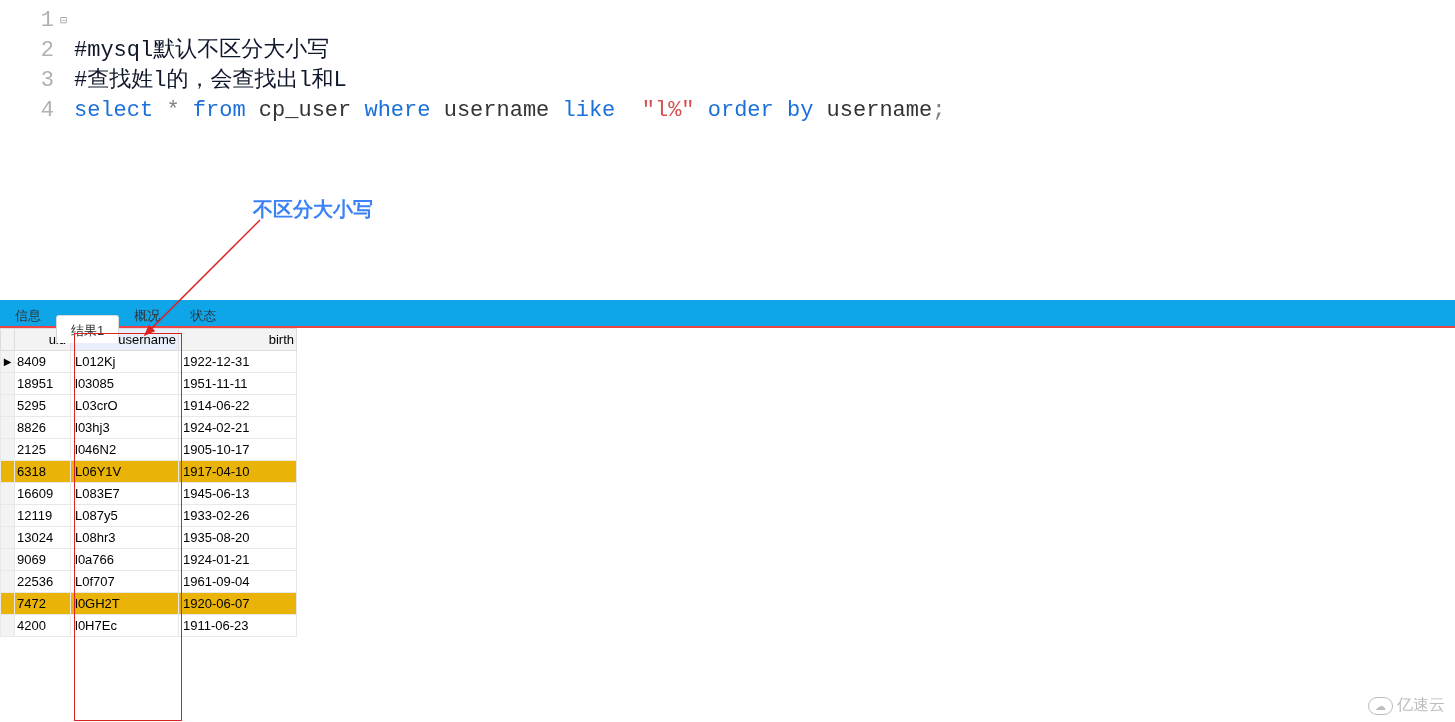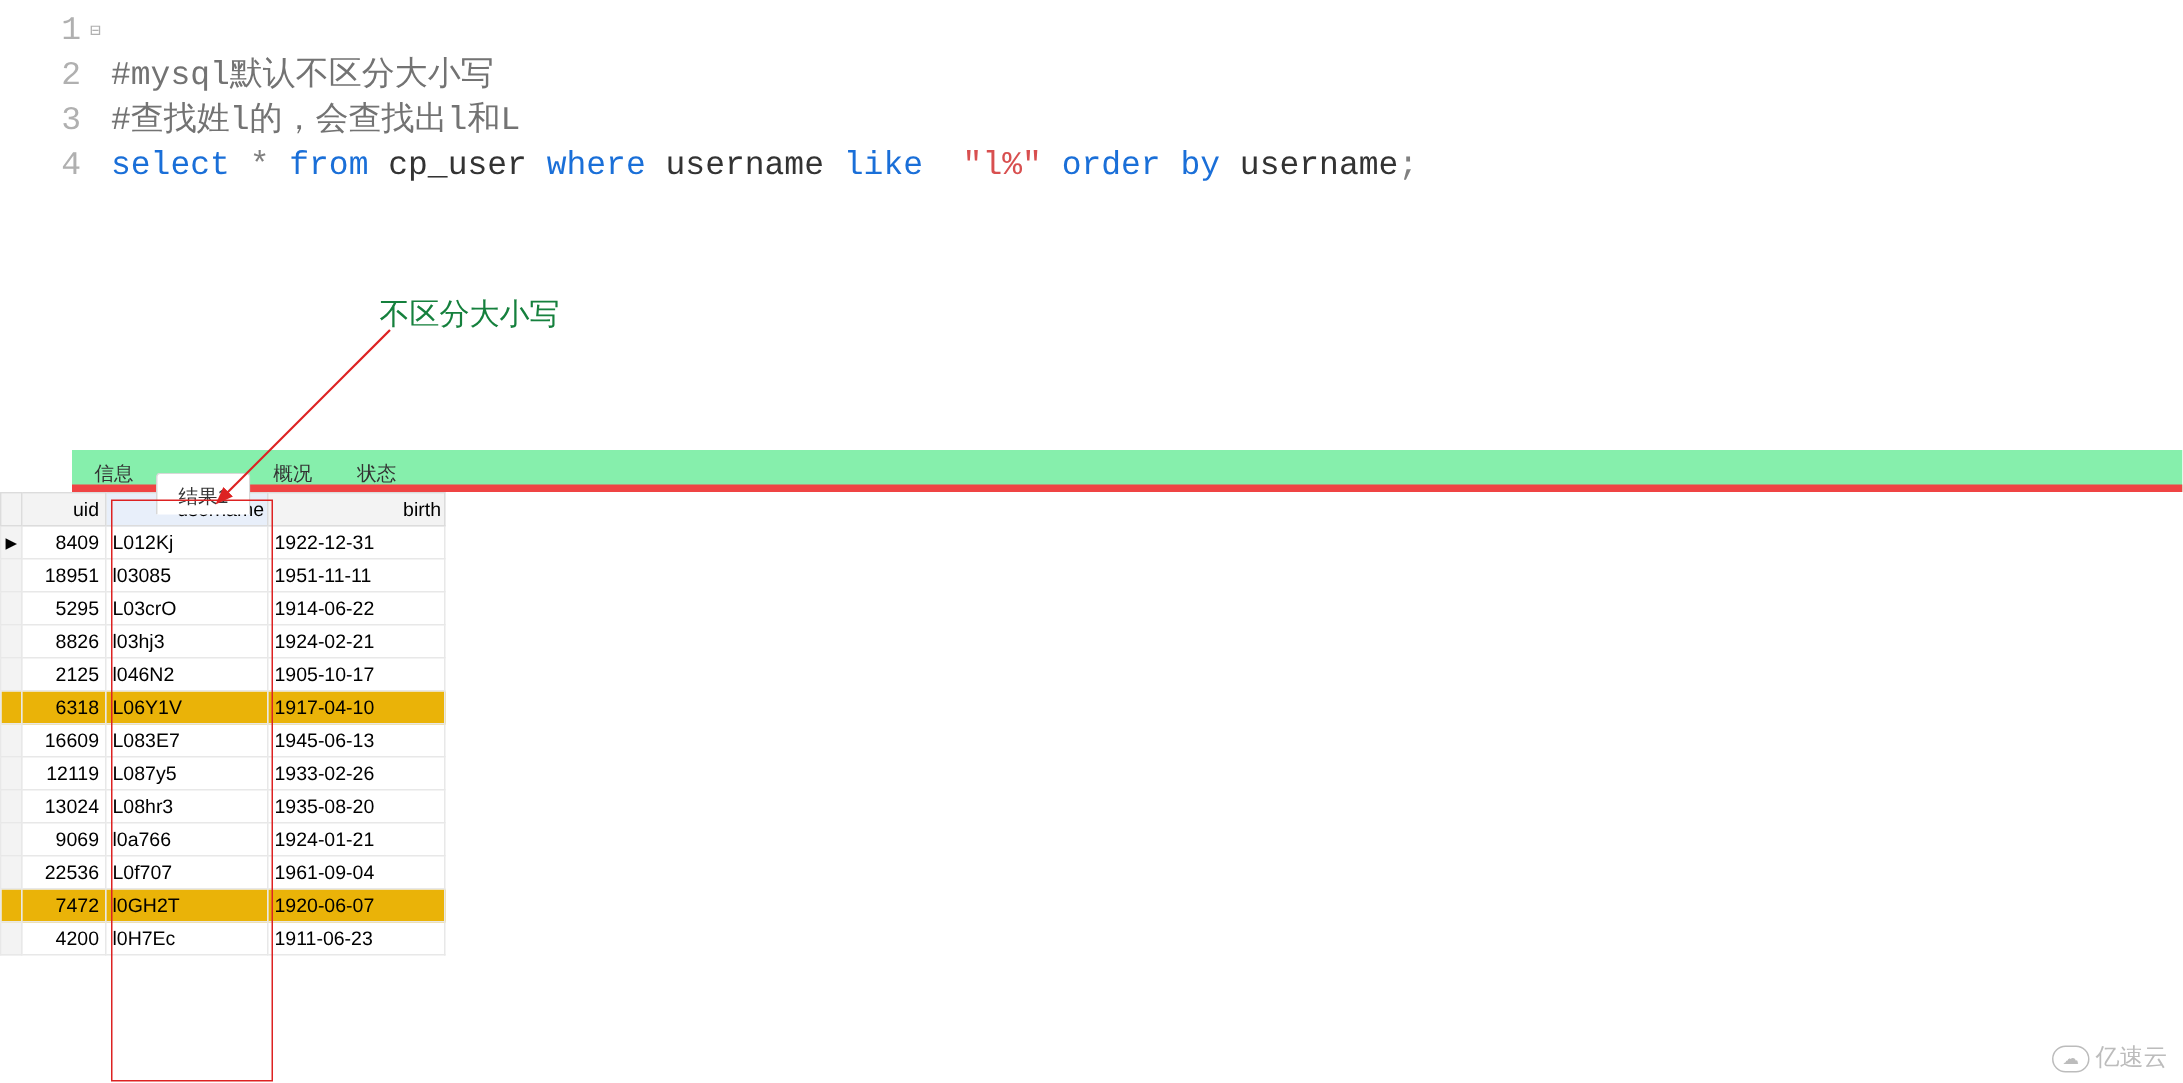--- a/index.html
+++ b/index.html
@@ -34,32 +34,31 @@
       color: #b0b0b0;
     }
     .fold-col .marker { font-size: 12px; line-height: 30px; display:block; height:30px; }
     .code {
       padding-top: 6px;
       padding-left: 2px;
       white-space: pre;
       color: #333;
     }
     .kw { color: #1a6fd8; }
-    .comment { color: #737373; }
+    .comment { color: #0f172a; }
     .op { color: #808080; }
     .str { color: #d84f4f; }
     .ident { color: #333; }
 
     
     .tabs {
       display: flex;
-      border-bottom: 5px solid #ef4444;
-      background: #86efac;
+      border-bottom: 2px solid #ef4444;
+      background: #0ea5e9;
       height: 28px;
-      margin-left: 48px;
     }
     .tab {
       padding: 4px 14px 0 14px;
       font-size: 13px;
       color: #333;
       border: 1px solid transparent;
       border-bottom: none;
       cursor: pointer;
       height: 28px;
       line-height: 22px;
@@ -84,37 +83,38 @@
       text-align: right;
       font-weight: normal;
       height: 22px;
     }
     .result-table td {
       border: 1px solid #e8e8e8;
       padding: 3px 2px;
       height: 22px;
     }
     .sel-col { width: 14px; background:#f3f3f3; border:1px solid #e0e0e0; text-align:center; font-size:10px;}
-    .uid-col { width: 56px; text-align: right; padding-right:4px !important;}
+    .uid-col { width: 56px; text-align: left; padding-right:4px !important;}
     .user-col { width: 108px; padding-left:4px !important;}
     .birth-col { width: 118px; padding-left:4px !important;margin-top:12px;}
     .result-table tbody tr:nth-child(even) td { }
     .result-table tbody tr.hlt td { background: #eab308; }
     .th-highlight { background:#e8effa !important; }
 
     
     .annot-box {
       position: absolute;
       border: 1px solid #d22;
       pointer-events: none;
     }
     .annot-label {
       position: absolute;
-      color: #15803d;
+      color: #3b82f6;
       font-size: 20px;
+      font-weight: bold;
     }
     .arrow-svg {
       position: absolute;
       pointer-events: none;
     }
 
     
     .watermark {
       position: absolute;
       right: 10px;

